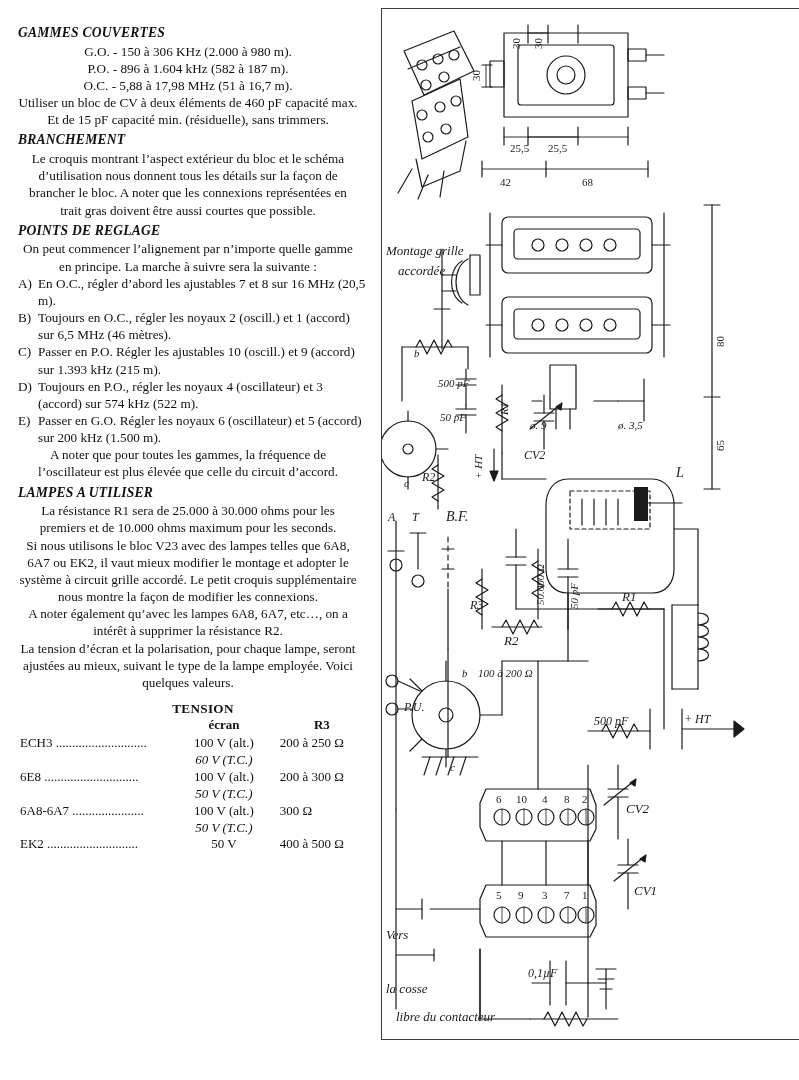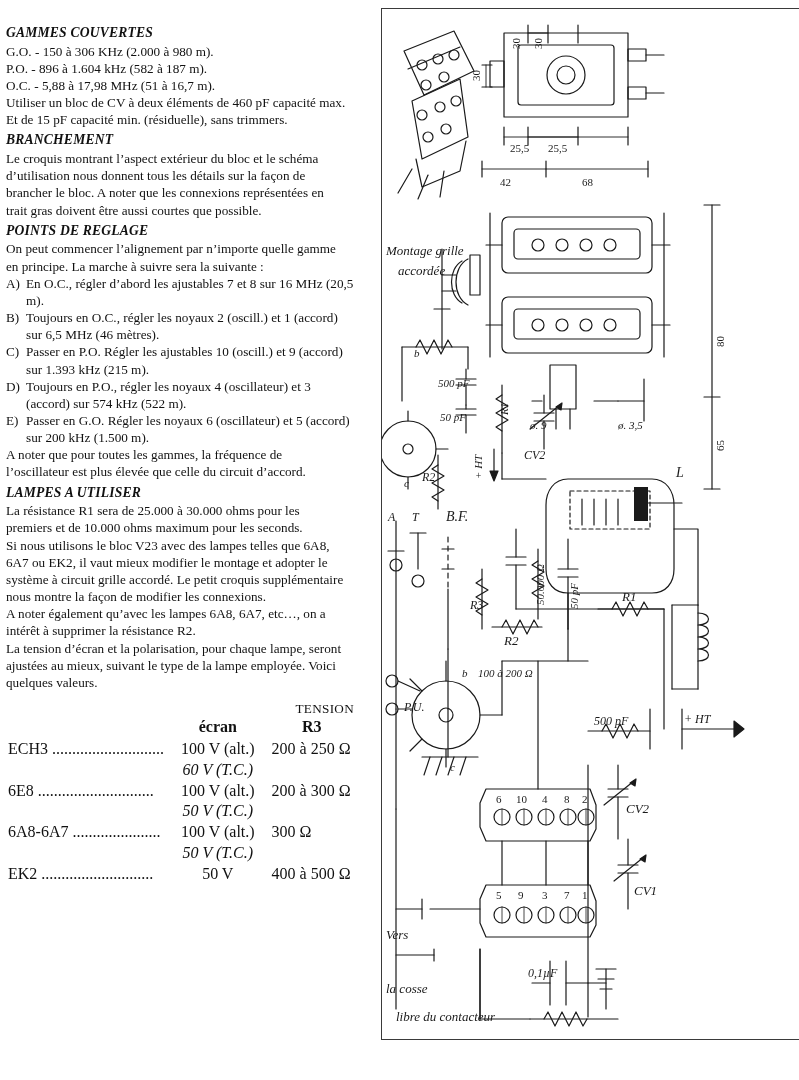--- a/index.html
+++ b/index.html
@@ -17,37 +17,37 @@
   }
   .page {
     position: relative;
     width: 799px;
     height: 1080px;
     box-sizing: border-box;
   }
   
   .text-col {
     position: absolute;
-    left: 6px;
+    left: 18px;
     top: 24px;
     width: 348px;
     font-size: 13.2px;
     line-height: 1.30;
   }
   .head {
     font-style: italic;
     font-weight: bold;
     font-size: 13.6px;
     letter-spacing: 0.2px;
     margin: 3px 0 1px 0;
   }
   .head.first { margin-top: 0; }
   p.body {
     margin: 0 8px 0 0;
-    text-align: left;
+    text-align: center;
   }
   .indent-list {
     margin: 0;
     padding: 0;
     list-style: none;
   }
   .indent-list li {
     position: relative;
     padding-left: 20px;
     margin: 0 0 0 0;
@@ -56,29 +56,29 @@
     position: absolute;
     left: 0;
     top: 0;
   }
   
   .tension-wrap {
     margin-top: 9px;
     font-size: 13.2px;
   }
   .tension-title {
-    font-weight: normal;
-    text-align: right;
+    font-weight: bold;
+    text-align: center;
     letter-spacing: 0.3px;
     margin-left: 22px;
   }
   table.tension {
     border-collapse: collapse;
     width: 100%;
-    font-size: 16px;
+    font-size: 13px;
   }
   table.tension th {
     font-weight: bold;
     text-align: center;
     padding: 0 2px 1px 2px;
   }
   table.tension th.c1 { width: 150px; }
   table.tension th.c2 { width: 110px; }
   table.tension th.c3 { width: 90px; }
   table.tension td {

